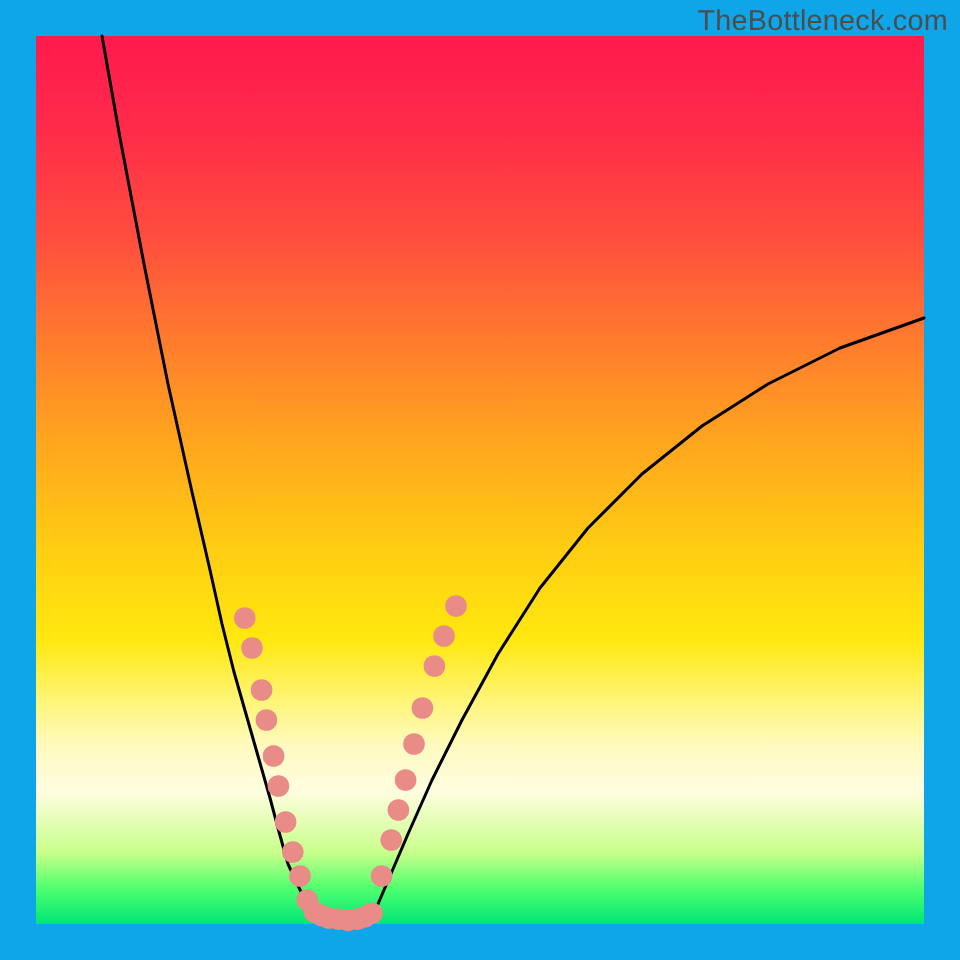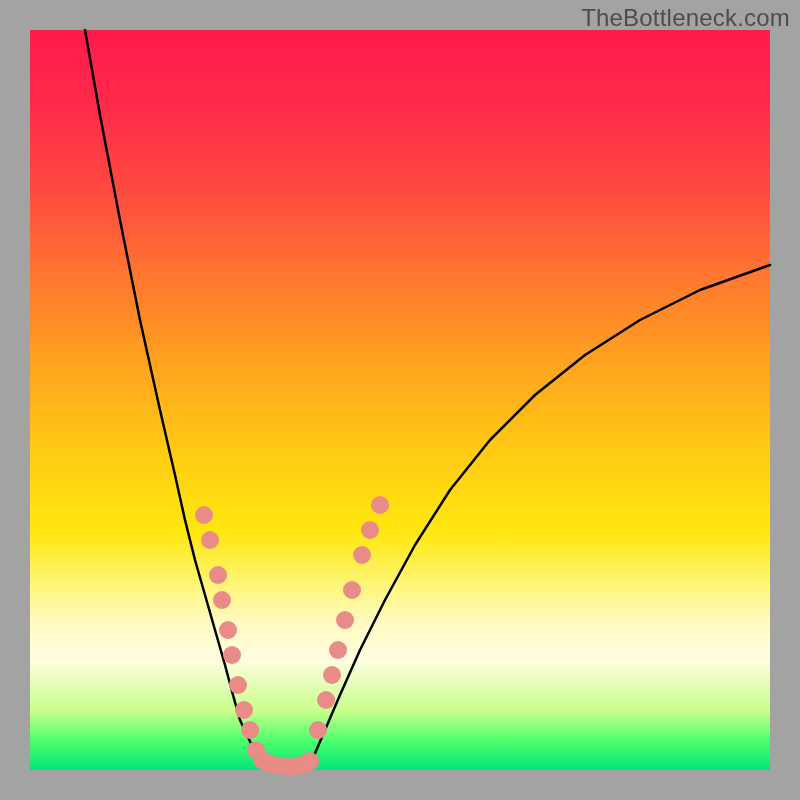--- a/index.html
+++ b/index.html
@@ -10,21 +10,21 @@
     overflow: hidden;
     background: #000;
     font-family: Arial, Helvetica, sans-serif;
   }
   .frame {
     position: absolute;
     top: 0;
     left: 0;
     width: 800px;
     height: 800px;
-    background: #a3a3a3;
+    background: #0ea5e9;
   }
   .plot {
     position: absolute;
     top: 30px;
     left: 30px;
     width: 740px;
     height: 740px;
     
     background: linear-gradient(
       to bottom,

